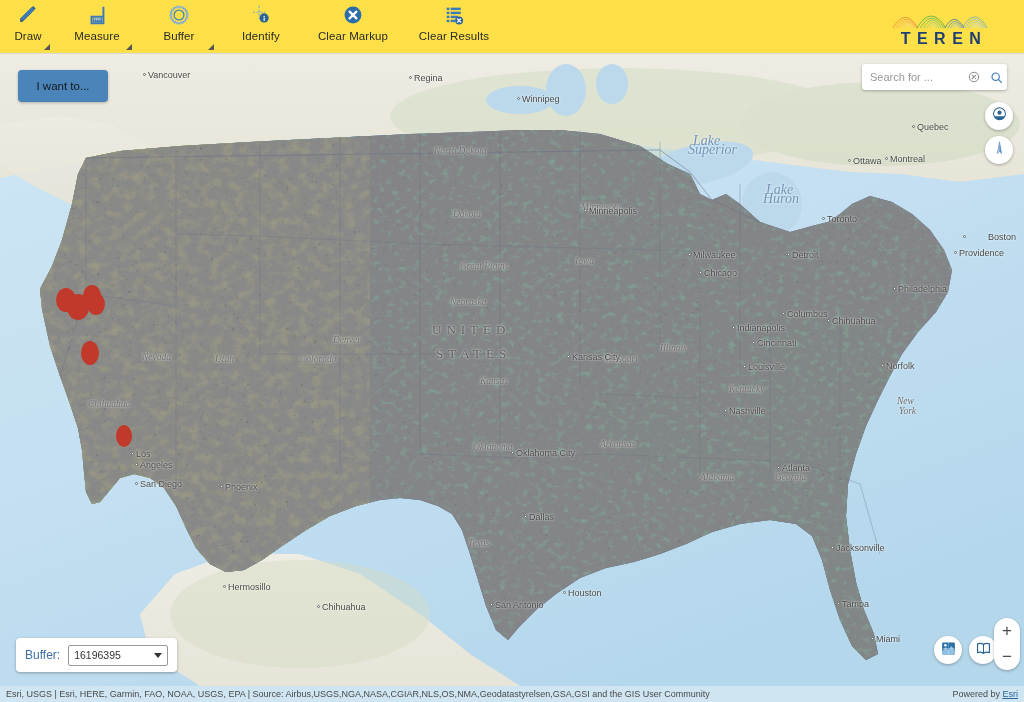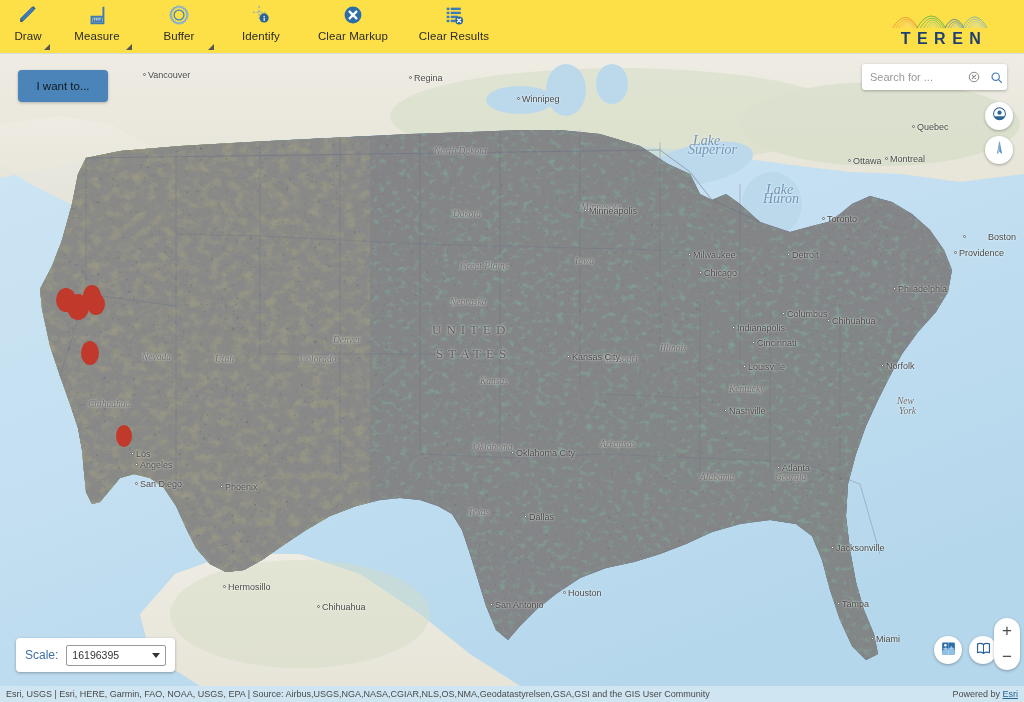--- a/index.html
+++ b/index.html
@@ -502,21 +502,21 @@
         <div class="mlabel state" style="left: 581px; top: 148px;">Minnesota</div>
         <div class="mlabel state" style="left: 460px; top: 207px;">Great Plains</div>
         <div class="mlabel state" style="left: 450px; top: 243px;">Nebraska</div>
         <div class="mlabel state" style="left: 575px; top: 202px;">Iowa</div>
         <div class="mlabel state" style="left: 660px; top: 277px; margin-top: 12px;">Illinois</div>
         <div class="mlabel state" style="left: 480px; top: 322px;">Kansas</div>
         <div class="mlabel state" style="left: 604px; top: 300px;">Missouri</div>
         <div class="mlabel state" style="left: 729px; top: 330px;">Kentucky</div>
         <div class="mlabel state" style="left: 473px; top: 388px;">Oklahoma</div>
         <div class="mlabel state" style="left: 600px; top: 385px;">Arkansas</div>
-        <div class="mlabel state" style="left: 468px; top: 453px;">Texas</div>
+        <div class="mlabel state" style="left: 468px; top: 484px;">Texas</div>
         <div class="mlabel state" style="left: 88px; top: 345px;">Chihuahua</div>
         <div class="mlabel state" style="left: 142px; top: 298px;">Nevada</div>
         <div class="mlabel state" style="left: 215px; top: 300px;">Utah</div>
         <div class="mlabel state" style="left: 300px; top: 300px;">Colorado</div>
         <div class="mlabel state" style="left: 333px; top: 281px;">Denver</div>
         <div class="mlabel state" style="left: 700px; top: 418px;">Alabama</div>
         <div class="mlabel state" style="left: 775px; top: 418px;">Georgia</div>
         <div class="mlabel state" style="left: 897px; top: 342px;">New</div>
         <div class="mlabel state" style="left: 899px; top: 352px;">York</div>
         <div class="mlabel water" style="left: 693px; top: 79px;">Lake</div>
@@ -656,21 +656,21 @@
         </svg>
       </span>
     </div>
 
     <div id="zoomctl">
       <div>+</div>
       <div>−</div>
     </div>
 
     <div id="scalebox">
-      <span class="slabel">Scale:</span>
+      <span class="slabel">Buffer:</span>
       <div id="scalesel">
         <span class="sval">16196395</span>
         <span class="scaret"></span>
       </div>
     </div>
   </div>
 
   <div id="footer">
     <span class="attr">Esri, USGS | Esri, HERE, Garmin, FAO, NOAA, USGS, EPA | Source: Airbus,USGS,NGA,NASA,CGIAR,NLS,OS,NMA,Geodatastyrelsen,GSA,GSI and the GIS User Community</span>
     <span class="power">

